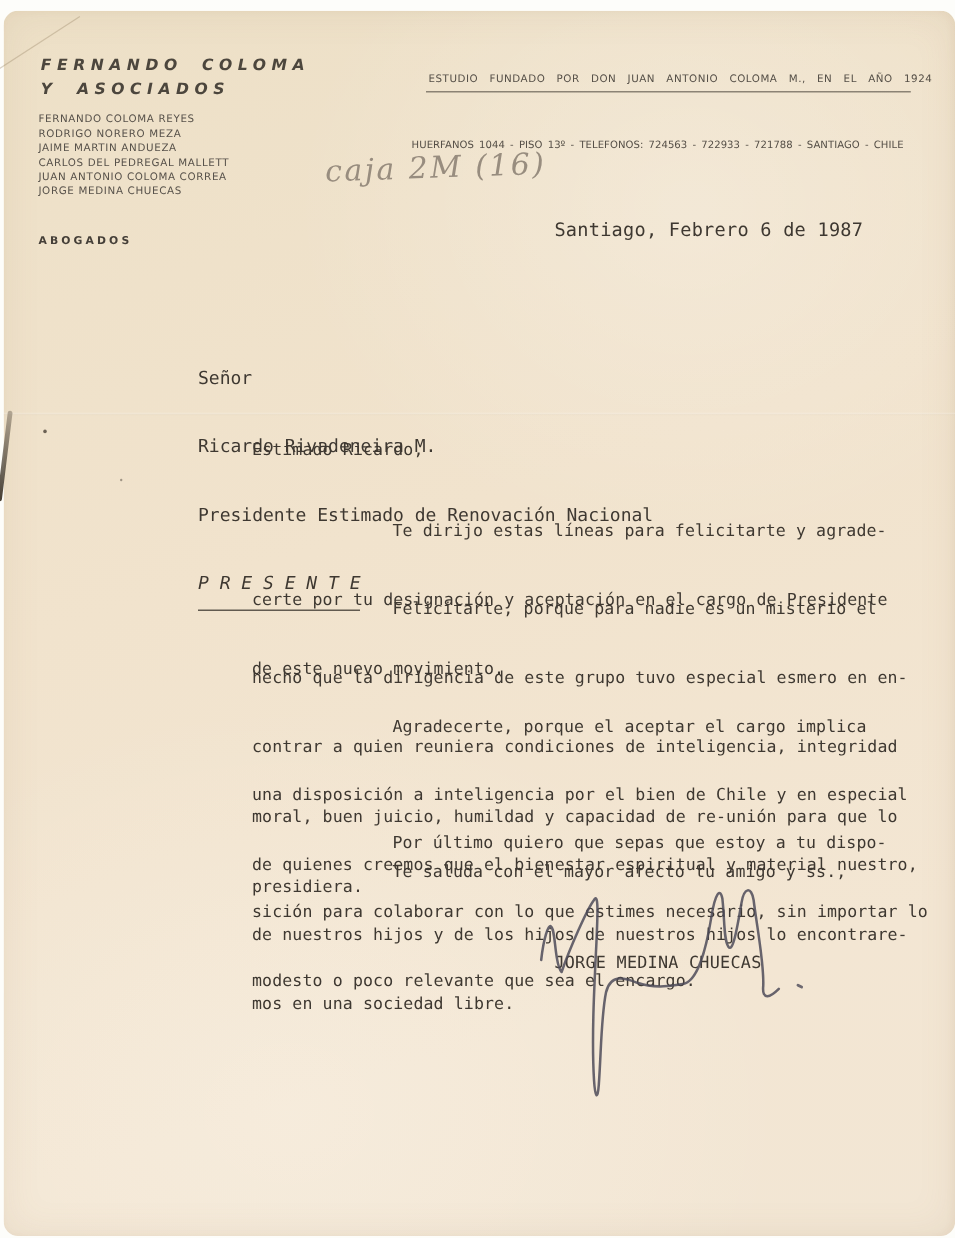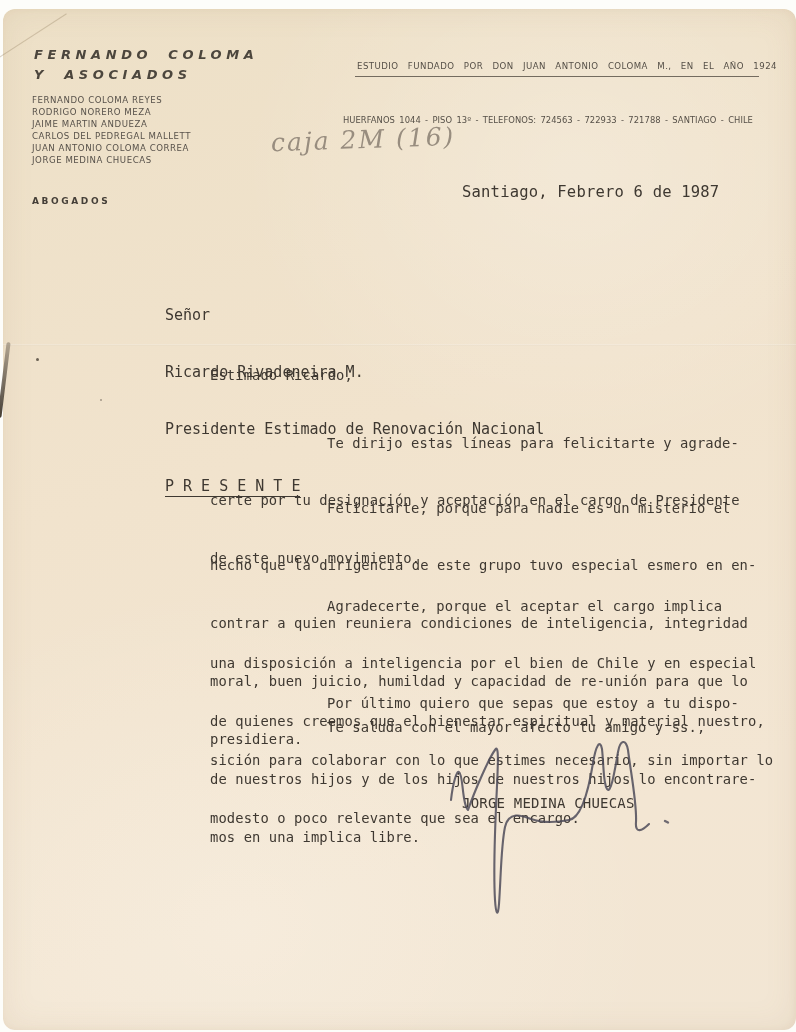--- a/index.html
+++ b/index.html
@@ -56,21 +56,21 @@
     font-size:25px;letter-spacing:2px;color:#8f8477;
     transform:rotate(-2deg);white-space:nowrap;opacity:0.9;
   }
   
   .typed{
     font-family:"DejaVu Sans Mono","Liberation Mono",monospace;
     color:#3e3831;white-space:pre;
   }
   .date-line{position:absolute;left:459px;top:174px;font-size:15.5px;letter-spacing:0.2px;}
   .recipient{position:absolute;left:162px;top:259px;font-size:15px;line-height:19px;}
-  .presente{display:inline-block;border-bottom:1.6px solid #3e3831;padding-bottom:0;}
+  .presente{display:inline-block;border-bottom:1.6px solid #3e3831;padding-bottom:12px;font-style:italic;}
   .bodyblock{position:absolute;left:176px;font-size:13.8px;line-height:19.3px;letter-spacing:0.1px;margin-left:31px;}
   .tline{height:19.3px;}
   .indent{padding-left:117px;}
   .sig-name{position:absolute;left:459px;top:786px;font-size:14px;letter-spacing:0.2px;}
   .sig-svg{position:absolute;left:426px;top:725px;}
   
   .fold-topleft{
     position:absolute;left:-10px;top:26px;width:80px;height:0;
     border-top:1px solid rgba(150,128,98,0.35);
     transform:rotate(-33deg);
@@ -142,21 +142,21 @@
     <div class="tline">contrar a quien reuniera condiciones de inteligencia, integridad</div>
     <div class="tline">moral, buen juicio, humildad y capacidad de re-unión para que lo</div>
     <div class="tline">presidiera.</div>
   </div>
 
   <div class="typed bodyblock" style="top:549px;">
     <div class="tline indent">Agradecerte, porque el aceptar el cargo implica</div>
     <div class="tline">una disposición a inteligencia por el bien de Chile y en especial</div>
     <div class="tline">de quienes creemos que el bienestar espiritual y material nuestro,</div>
     <div class="tline">de nuestros hijos y de los hijos de nuestros hijos lo encontrare-</div>
-    <div class="tline">mos en una implica libre.</div>
+    <div class="tline">mos en una sociedad libre.</div>
   </div>
 
   <div class="typed bodyblock" style="top:646px;">
     <div class="tline indent">Por último quiero que sepas que estoy a tu dispo-</div>
     <div class="tline">sición para colaborar con lo que estimes necesario, sin importar lo</div>
     <div class="tline">modesto o poco relevante que sea el encargo.</div>
   </div>
 
   <div class="typed bodyblock indent" style="top:709px;">Te saluda con el mayor afecto tu amigo y ss.,</div>
 

